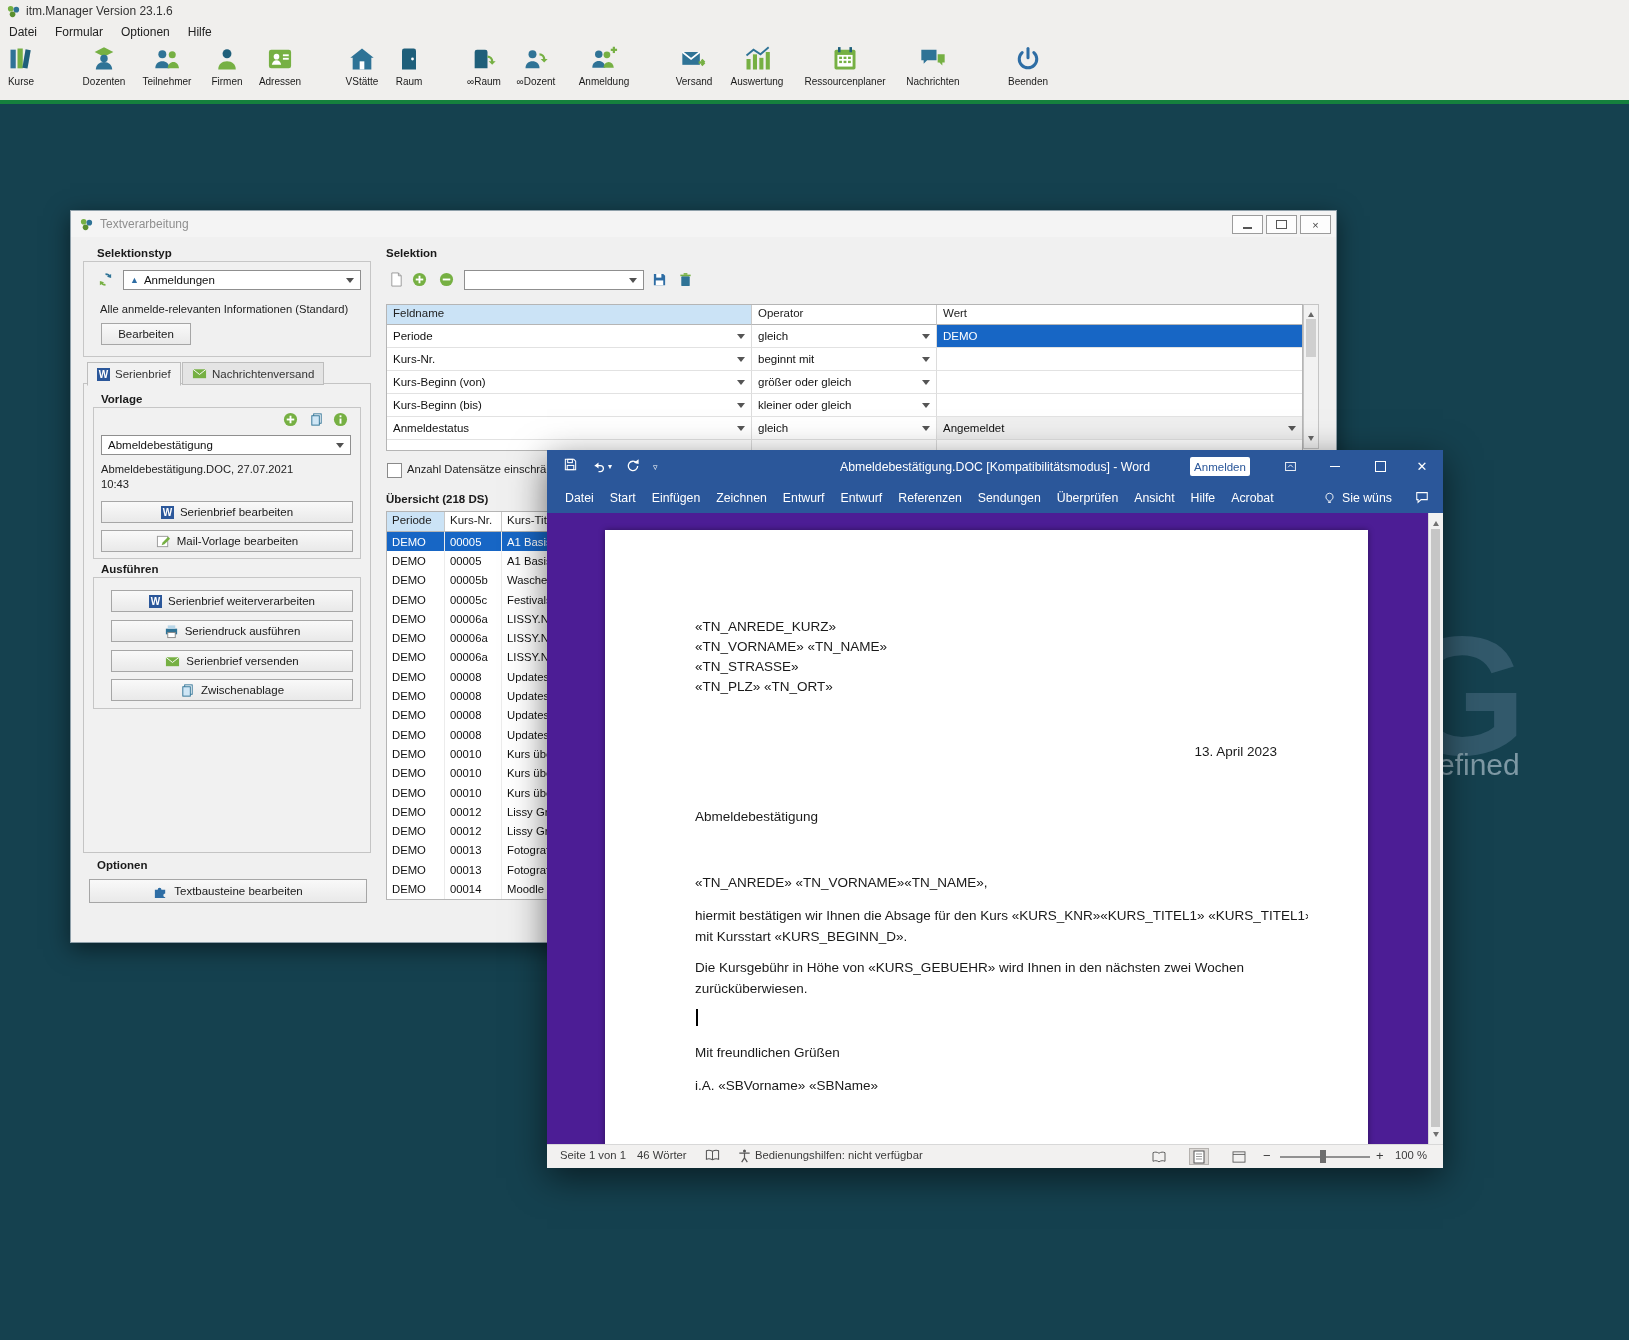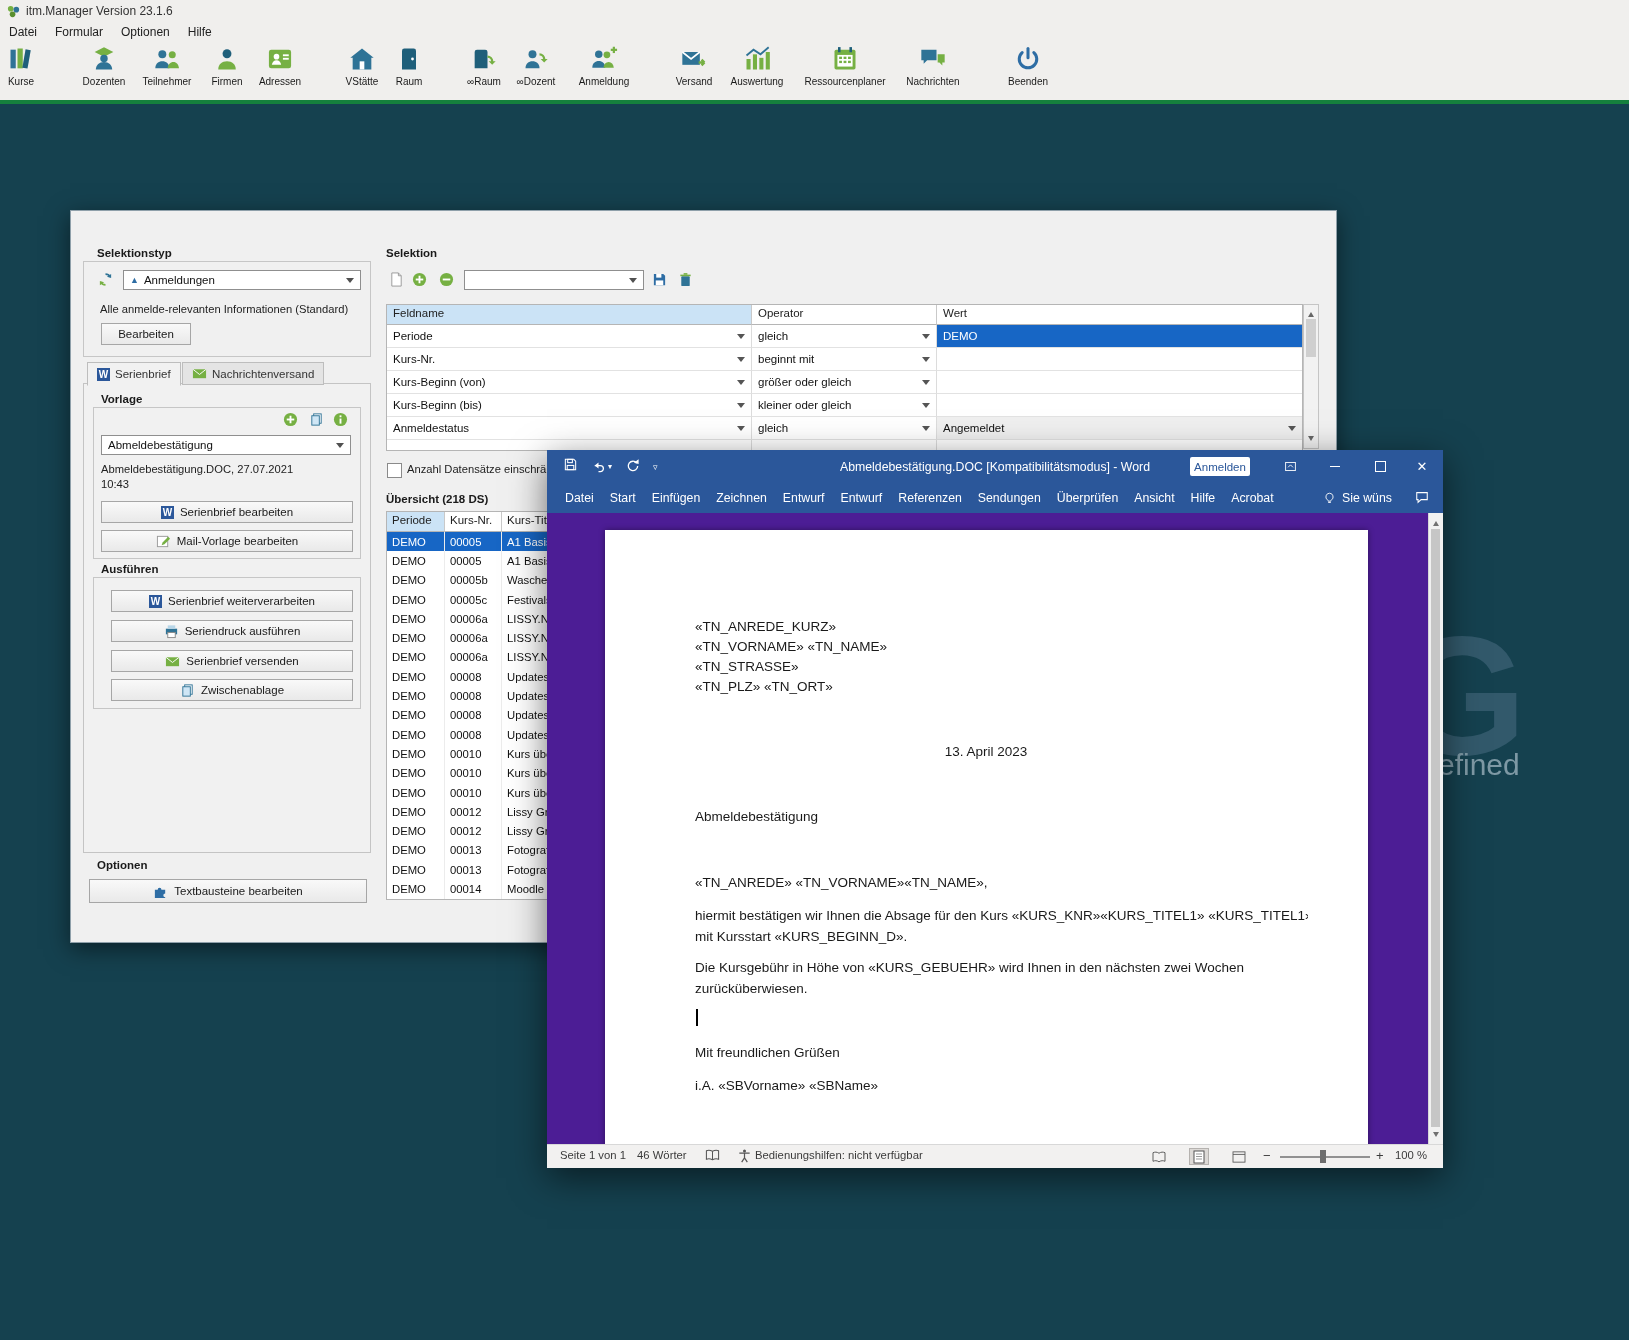--- a/index.html
+++ b/index.html
@@ -284,20 +284,39 @@
               <path d="M12 3v8" stroke="#2e6da4" stroke-width="2.6" stroke-linecap="round" fill="none"></path>
               <path d="M7 6.5a7.5 7.5 0 1 0 10 0" stroke="#2e6da4" stroke-width="2.6" fill="none" stroke-linecap="round"></path>
             </svg>
           </span>
         <span class="tb-label">Beenden</span>
       </div>
     </div>
   </div>
 
   <div class="tv-window">
+    <div class="tv-titlebar">
+      <span class="mini-ic">
+          <svg viewBox="0 0 16 16">
+            <circle cx="5" cy="5" r="3" fill="#76b043"></circle>
+            <circle cx="11" cy="6" r="3" fill="#2f7396"></circle>
+            <circle cx="7" cy="11" r="3" fill="#5a8f2f"></circle>
+          </svg>
+        </span>
+      <span>Textverarbeitung</span>
+      <span class="tv-controls">
+        <span class="tv-ctl">
+            <span class="ctl-min"></span>
+          </span>
+        <span class="tv-ctl">
+            <span class="ctl-max"></span>
+          </span>
+        <span class="tv-ctl">×</span>
+      </span>
+    </div>
 
     <div class="grp-label" style="left:26px;top:36px">Selektionstyp</div>
     <div class="grp-box" style="left:12px;top:50px;width:286px;height:94px"></div>
     <span class="mini-ic" style="position:absolute;left:27px;top:61px">
         <svg viewBox="0 0 16 16">
           <path d="M8 2.3a5.7 5.7 0 0 1 5 3" stroke="#2f7396" stroke-width="1.8" fill="none"></path>
           <polygon points="14,2 14,6.5 9.5,5" fill="#2f7396"></polygon>
           <path d="M8 13.7a5.7 5.7 0 0 1-5-3" stroke="#76b043" stroke-width="1.8" fill="none"></path>
           <polygon points="2,14 2,9.5 6.5,11" fill="#76b043"></polygon>
         </svg>
@@ -663,21 +682,21 @@
           <path d="M2 3h12v8H7l-3.5 3v-3H2z" fill="none" stroke="#fff" stroke-width="1.2"></path>
         </svg></div>
 
     <div class="doc-area">
       <div class="page">
         <div class="caret"></div>
       <div class="doc-line" style="top: 89px;">«TN_ANREDE_KURZ»</div>
           <div class="doc-line" style="top: 109px;">«TN_VORNAME» «TN_NAME»</div>
           <div class="doc-line" style="top: 129px;">«TN_STRASSE»</div>
           <div class="doc-line" style="top: 149px;">«TN_PLZ» «TN_ORT»</div>
-          <div class="doc-line right" style="top: 214px; text-align: center;">13. April 2023</div>
+          <div class="doc-line right" style="top: 214px;">13. April 2023</div>
           <div class="doc-line" style="top: 279px;">Abmeldebestätigung</div>
           <div class="doc-line" style="top: 345px;">«TN_ANREDE» «TN_VORNAME»«TN_NAME»,</div>
           <div class="doc-line" style="top: 378px;">hiermit bestätigen wir Ihnen die Absage für den Kurs «KURS_KNR»«KURS_TITEL1» «KURS_TITEL1»</div>
           <div class="doc-line" style="top: 399px;">mit Kursstart «KURS_BEGINN_D».</div>
           <div class="doc-line" style="top: 430px;">Die Kursgebühr in Höhe von «KURS_GEBUEHR» wird Ihnen in den nächsten zwei Wochen</div>
           <div class="doc-line" style="top: 451px;">zurücküberwiesen.</div>
           <div class="doc-line" style="top: 515px;">Mit freundlichen Grüßen</div>
           <div class="doc-line" style="top: 548px;">i.A. «SBVorname» «SBName»</div>
         </div>
     </div>

